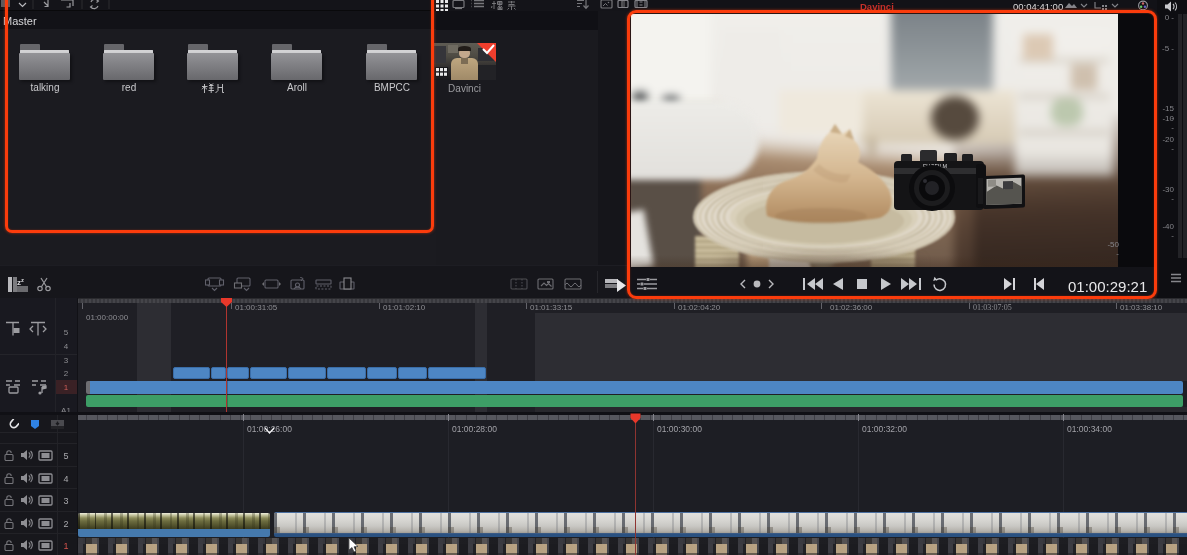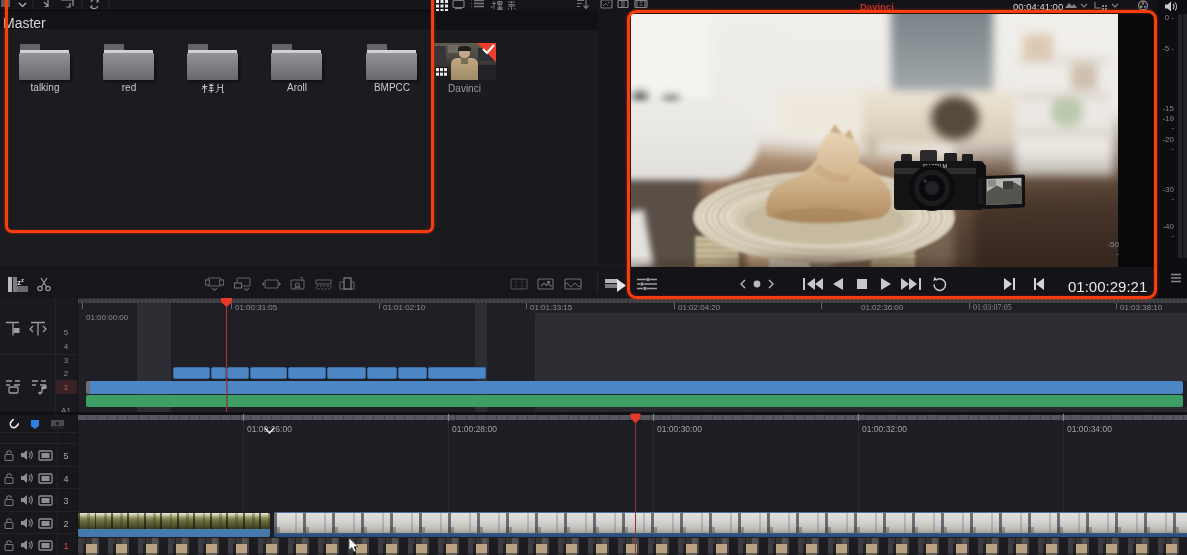--- a/index.html
+++ b/index.html
@@ -61,21 +61,21 @@
         <circle cx="33.5" cy="2.5" r="0.8" fill="#77777b" stroke="none"></circle>
       </g>
   <g>
         <rect x="47" y="0.5" width="12" height="7" rx="1"></rect>
         <path d="M49 0.5 v7 M57 0.5 v7" stroke-width="1"></path>
       </g>
 </svg>
 
 <div class="abs" style="left:0;top:11px;width:436px;height:18px;background:#121217;"></div>
 <div class="abs" style="left:436px;top:11px;width:162px;height:19px;background:#101015;"></div>
-<div class="abs" style="left:3px;top:15px;font-size:14px;color:#d6d6d9;">Master</div>
+<div class="abs" style="left:3px;top:15px;font-size:11px;color:#d6d6d9;">Master</div>
 
 <div class="abs" style="left:0;top:29px;width:436px;height:236px;background:#1b1b20;"></div>
 <div class="abs" style="left:436px;top:30px;width:162px;height:235px;background:#1a1a1f;"></div>
 <div class="abs" style="left:598px;top:11px;width:30px;height:254px;background:#15151a;"></div>
 
 <div id="folders">
 <style>
 .folder { position:absolute; top:44px; width:52px; height:36px; }
 .folder .tab { position:absolute; left:1px; top:0; width:20px; height:8px; background:#66666a; border-radius:1px; }
 .folder .strip { position:absolute; left:1px; top:6px; width:49px; height:3px; background:#d2d2d4; border-radius:0.5px; }
@@ -448,21 +448,21 @@
       <div class="mlbl" style="left:86px;margin-top:10px;">01:00:00:00</div>
   <div class="mtick" style="left:231px;"></div>
       <div class="mlbl" style="left:235px;">01:00:31:05</div>
   <div class="mtick" style="left:379px;"></div>
       <div class="mlbl" style="left:383px;">01:01:02:10</div>
   <div class="mtick" style="left:526px;"></div>
       <div class="mlbl" style="left:530px;">01:01:33:15</div>
   <div class="mtick" style="left:674px;"></div>
       <div class="mlbl" style="left:678px;">01:02:04:20</div>
   <div class="mtick" style="left:821px;"></div>
-      <div class="mlbl" style="left:861px;">01:02:36:00</div>
+      <div class="mlbl" style="left:830px;">01:02:36:00</div>
   <div class="mtick" style="left:969px;"></div>
       <div class="mlbl" style="left:973px;font-family:Liberation Serif, serif;">01:03:07:05</div>
   <div class="mtick" style="left:1116px;"></div>
       <div class="mlbl" style="left:1120px;">01:03:38:10</div>
 
   <div class="abs" style="left:0;top:298px;width:77px;height:114px;background:#191920;"></div>
   <div class="abs" style="left:0;top:354px;width:77px;height:1px;background:#24242a;"></div>
   <div class="abs" style="left:55px;top:298px;width:1px;height:114px;background:#222228;"></div>
   <div class="abs" style="left:77px;top:298px;width:1px;height:114px;background:#111116;"></div>
 

